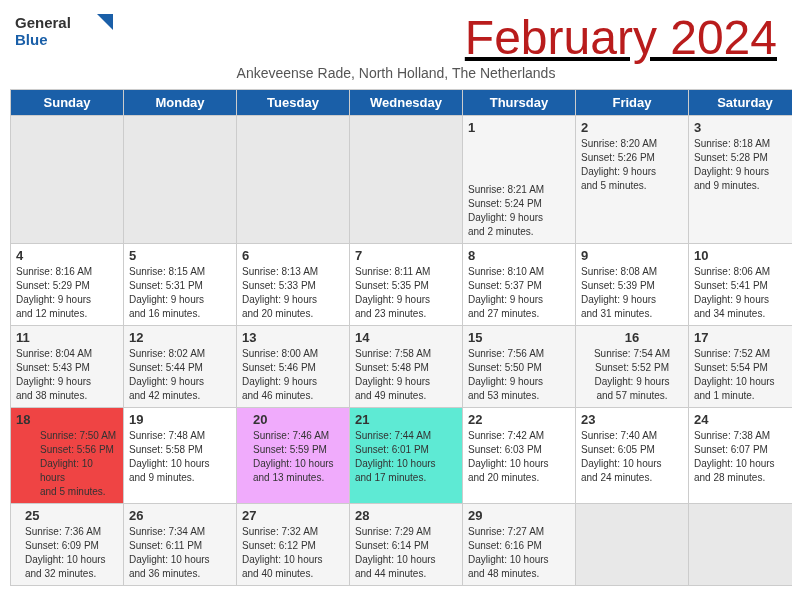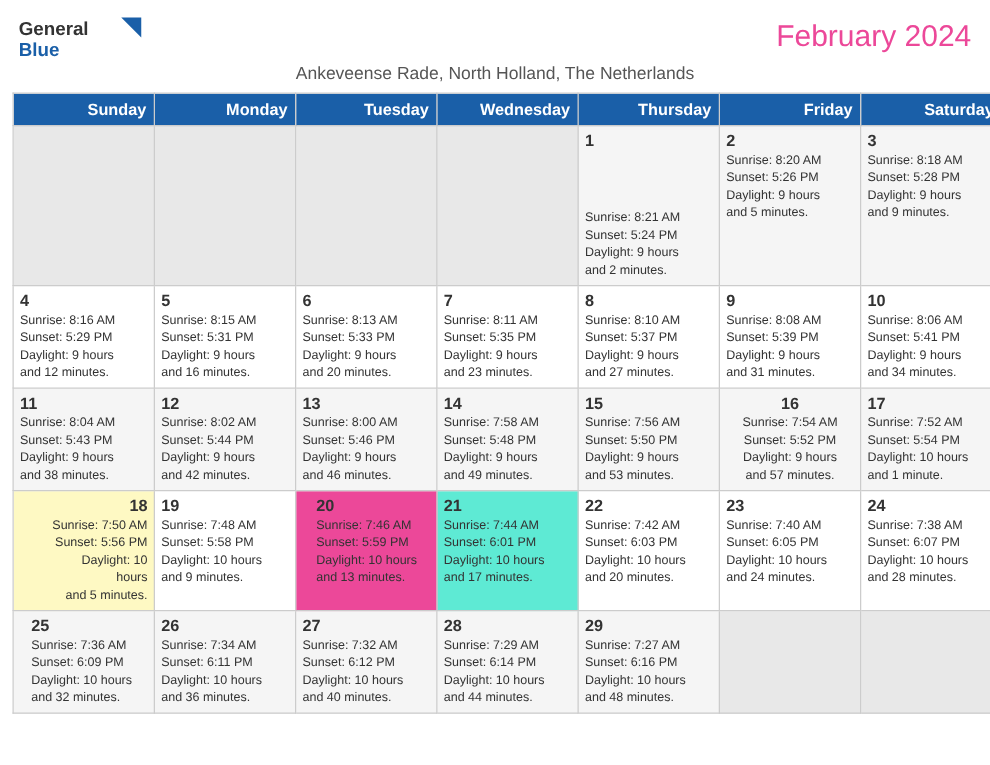--- a/index.html
+++ b/index.html
@@ -1,30 +1,30 @@
 <!DOCTYPE html>
 <html><head>
   <meta charset="utf-8">
   <style>
     * { box-sizing: border-box; margin: 0; padding: 0; }
     body { font-family: Arial, sans-serif; background: #fff; width: 792px; min-height: 612px; }
     .title-section { text-align: right; }
-    .month-title { font-size: 24px; font-weight: normal; color: #ec4899; }
+    .month-title { font-size: 48px; font-weight: normal; color: #b91c1c; }
     .location { font-size: 14px; color: #555; text-align: center; margin-bottom: 8px; }
     .calendar { width: 100%; border-collapse: collapse; margin: 0 10px; table-layout: fixed; }
-    .calendar th { background: #1a5fa8; color: white; text-align: right; padding: 5px 6px; font-size: 13px; font-weight: bold; border: 1px solid #ccc; }
+    .calendar th { background: #1a5fa8; color: white; text-align: center; padding: 5px 6px; font-size: 13px; font-weight: bold; border: 1px solid #ccc; }
     .calendar td { vertical-align: top; border: 1px solid #ccc; padding: 4px 5px; font-size: 10px; color: #333; height: 80px; background: #fff; }
     .calendar tr:nth-child(odd) td { background: #f5f5f5; }
     .calendar tr:nth-child(even) td { background: #fff; }
     .day-num { font-size: 13px; font-weight: bold; color: #333; display: block; margin-bottom: 2px; }
     .cell-info { font-size: 10px; line-height: 1.4; color: #333; }
     .empty-cell { background: #e8e8e8 !important; }
     table { width: calc(100% - 20px); margin: 0 10px; }
     .container { padding: 0 0 10px 0; }
-    .header-wrapper { display: flex; justify-content: space-between; align-items: center; padding: 10px 15px 0 15px; }
+    .header-wrapper { display: flex; justify-content: space-between; align-items: flex-start; padding: 10px 15px 0 15px; text-decoration: underline; }
     .logo-wrapper { display: flex; align-items: center; gap: 4px; }
   </style>
 </head>
 <body>
 
 <div class="container">
   <div class="header-wrapper">
     <div class="logo-wrapper">
     <svg width="100" height="40" viewBox="0 0 100 40">
       <text x="0" y="18" font-size="15" font-weight="bold" fill="#333" font-family="Arial">General</text>
@@ -174,35 +174,35 @@
           </td>
           <td style="background: rgb(245, 245, 245);">
             <span class="day-num">17</span>
             <div class="cell-info" style="white-space: pre-line;">Sunrise: 7:52 AM
 Sunset: 5:54 PM
 Daylight: 10 hours
 and 1 minute.</div>
           </td>
         </tr>
         <tr>
-          <td style="background: #fef9c3; text-align: right;">
+          <td style="background: #ef4444;">
             <span class="day-num">18</span>
             <div class="cell-info" style="white-space: pre-line; margin-left: 24px;">Sunrise: 7:50 AM
 Sunset: 5:56 PM
 Daylight: 10 hours
 and 5 minutes.</div>
           </td>
           <td style="background: rgb(255, 255, 255);">
             <span class="day-num">19</span>
             <div class="cell-info" style="white-space: pre-line;">Sunrise: 7:48 AM
 Sunset: 5:58 PM
 Daylight: 10 hours
 and 9 minutes.</div>
           </td>
-          <td style="background: #ec4899; padding-left: 16px;">
+          <td style="background: #f0abfc; padding-left: 16px;">
             <span class="day-num">20</span>
             <div class="cell-info" style="white-space: pre-line;">Sunrise: 7:46 AM
 Sunset: 5:59 PM
 Daylight: 10 hours
 and 13 minutes.</div>
           </td>
           <td style="background: #5eead4;">
             <span class="day-num">21</span>
             <div class="cell-info" style="white-space: pre-line;">Sunrise: 7:44 AM
 Sunset: 6:01 PM

